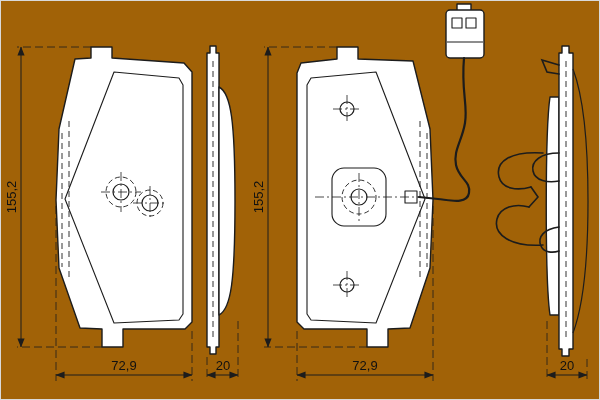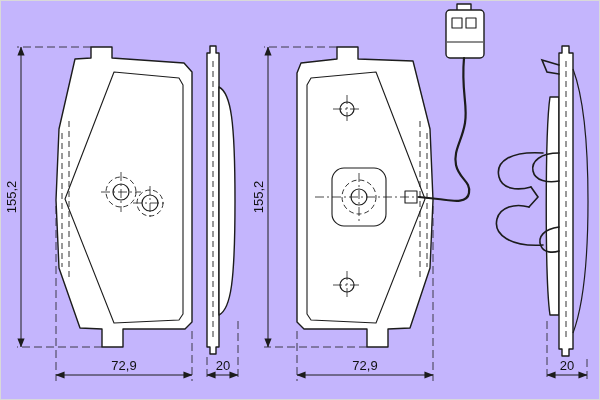--- a/index.html
+++ b/index.html
@@ -1,17 +1,17 @@
 <!DOCTYPE html>
 <html><head>
 <meta charset="utf-8">
 <style>
   html,body{margin:0;padding:0;background:#fff;}
   .frame{
-    width:600px;height:400px;background:#c4b5fd;border:1px solid #d9d9d9;
+    width:600px;height:400px;background:#a16207;border:1px solid #d9d9d9;
     box-sizing:border-box;position:relative;overflow:hidden;
     font-family:"Liberation Sans", sans-serif;
   }
   svg{display:block;}
   .outline{fill:#ffffff;stroke:#1c1c1c;stroke-width:1.4;stroke-linejoin:round;}
   .inner{fill:none;stroke:#1c1c1c;stroke-width:1.1;stroke-linejoin:round;}
   .solidline{fill:none;stroke:#1c1c1c;stroke-width:1.2;}
   .hidden-line{fill:none;stroke:#1c1c1c;stroke-width:0.9;stroke-dasharray:6 4;}
   .centerline{fill:none;stroke:#1c1c1c;stroke-width:0.8;stroke-dasharray:9 3 2 3;}
   .dashcircle{fill:none;stroke:#1c1c1c;stroke-width:0.9;stroke-dasharray:5 3;}

